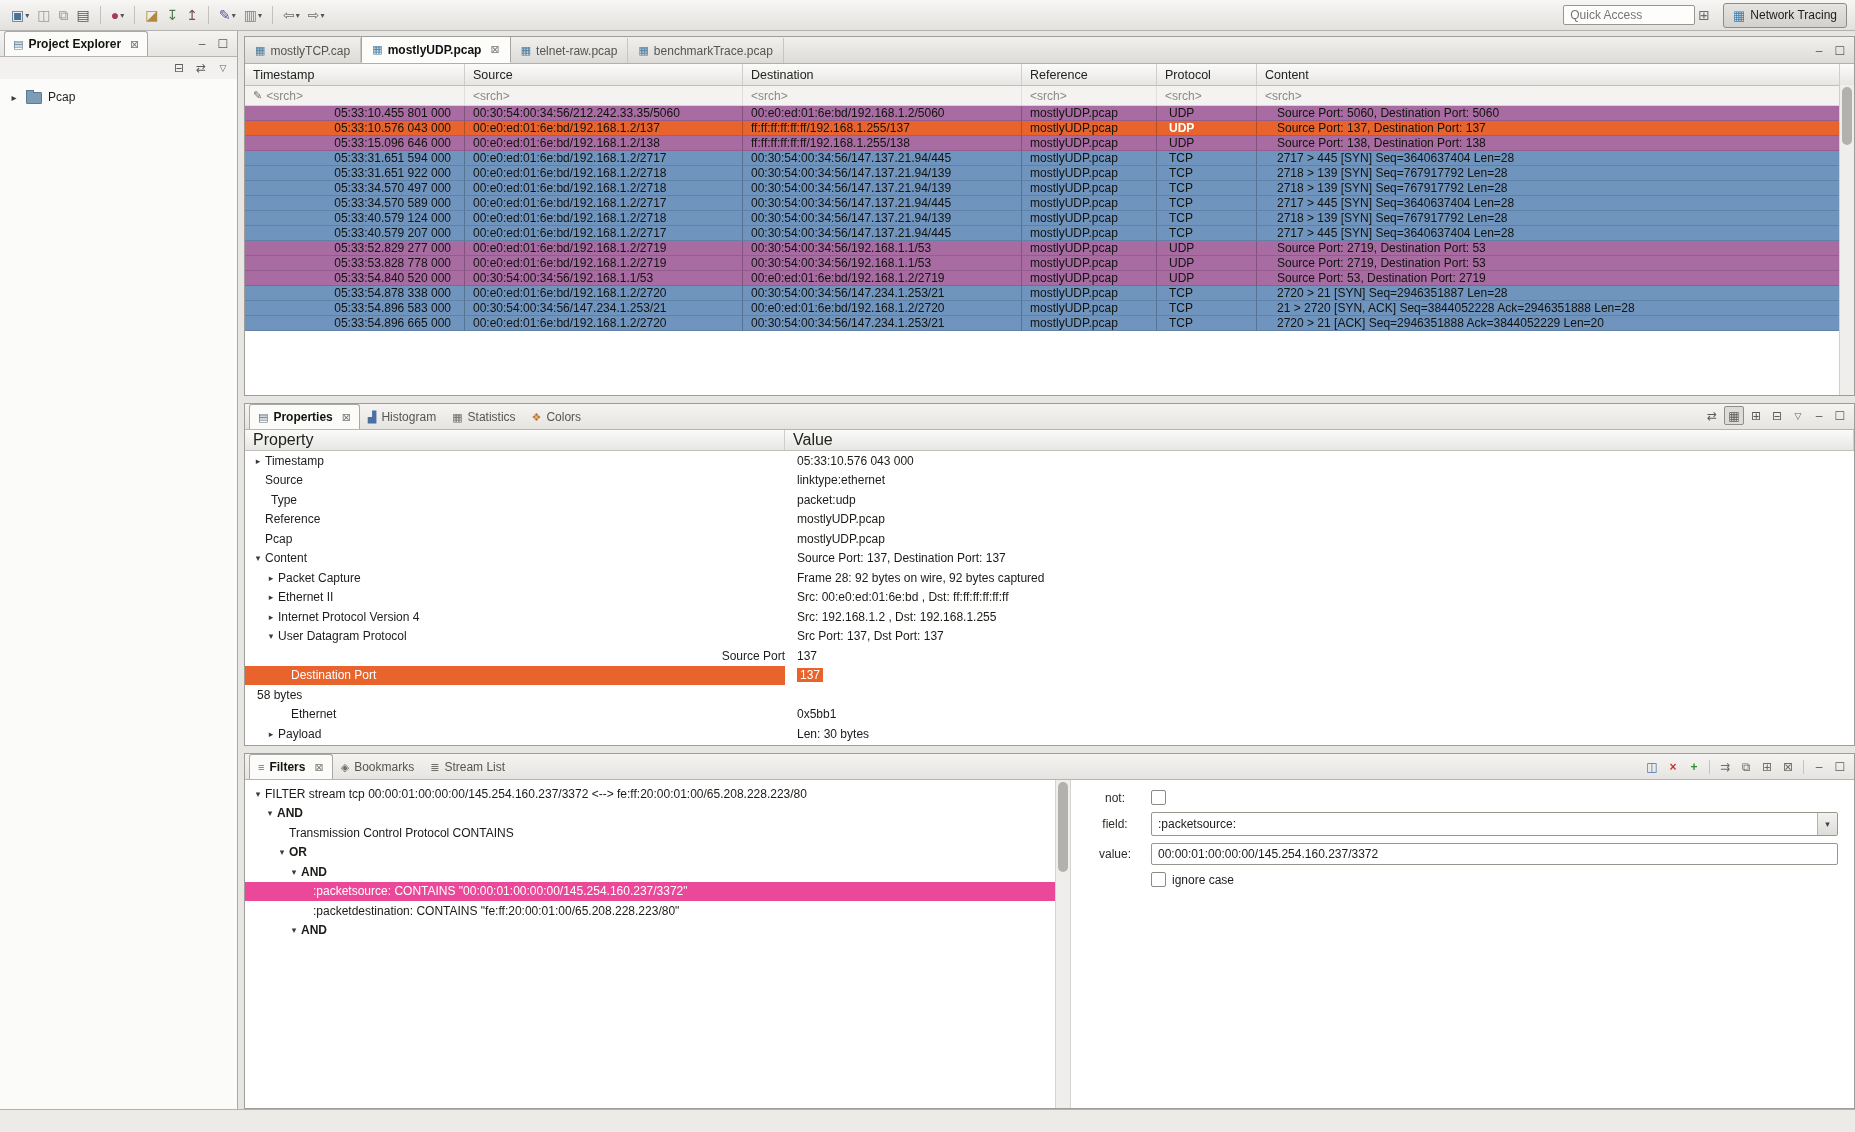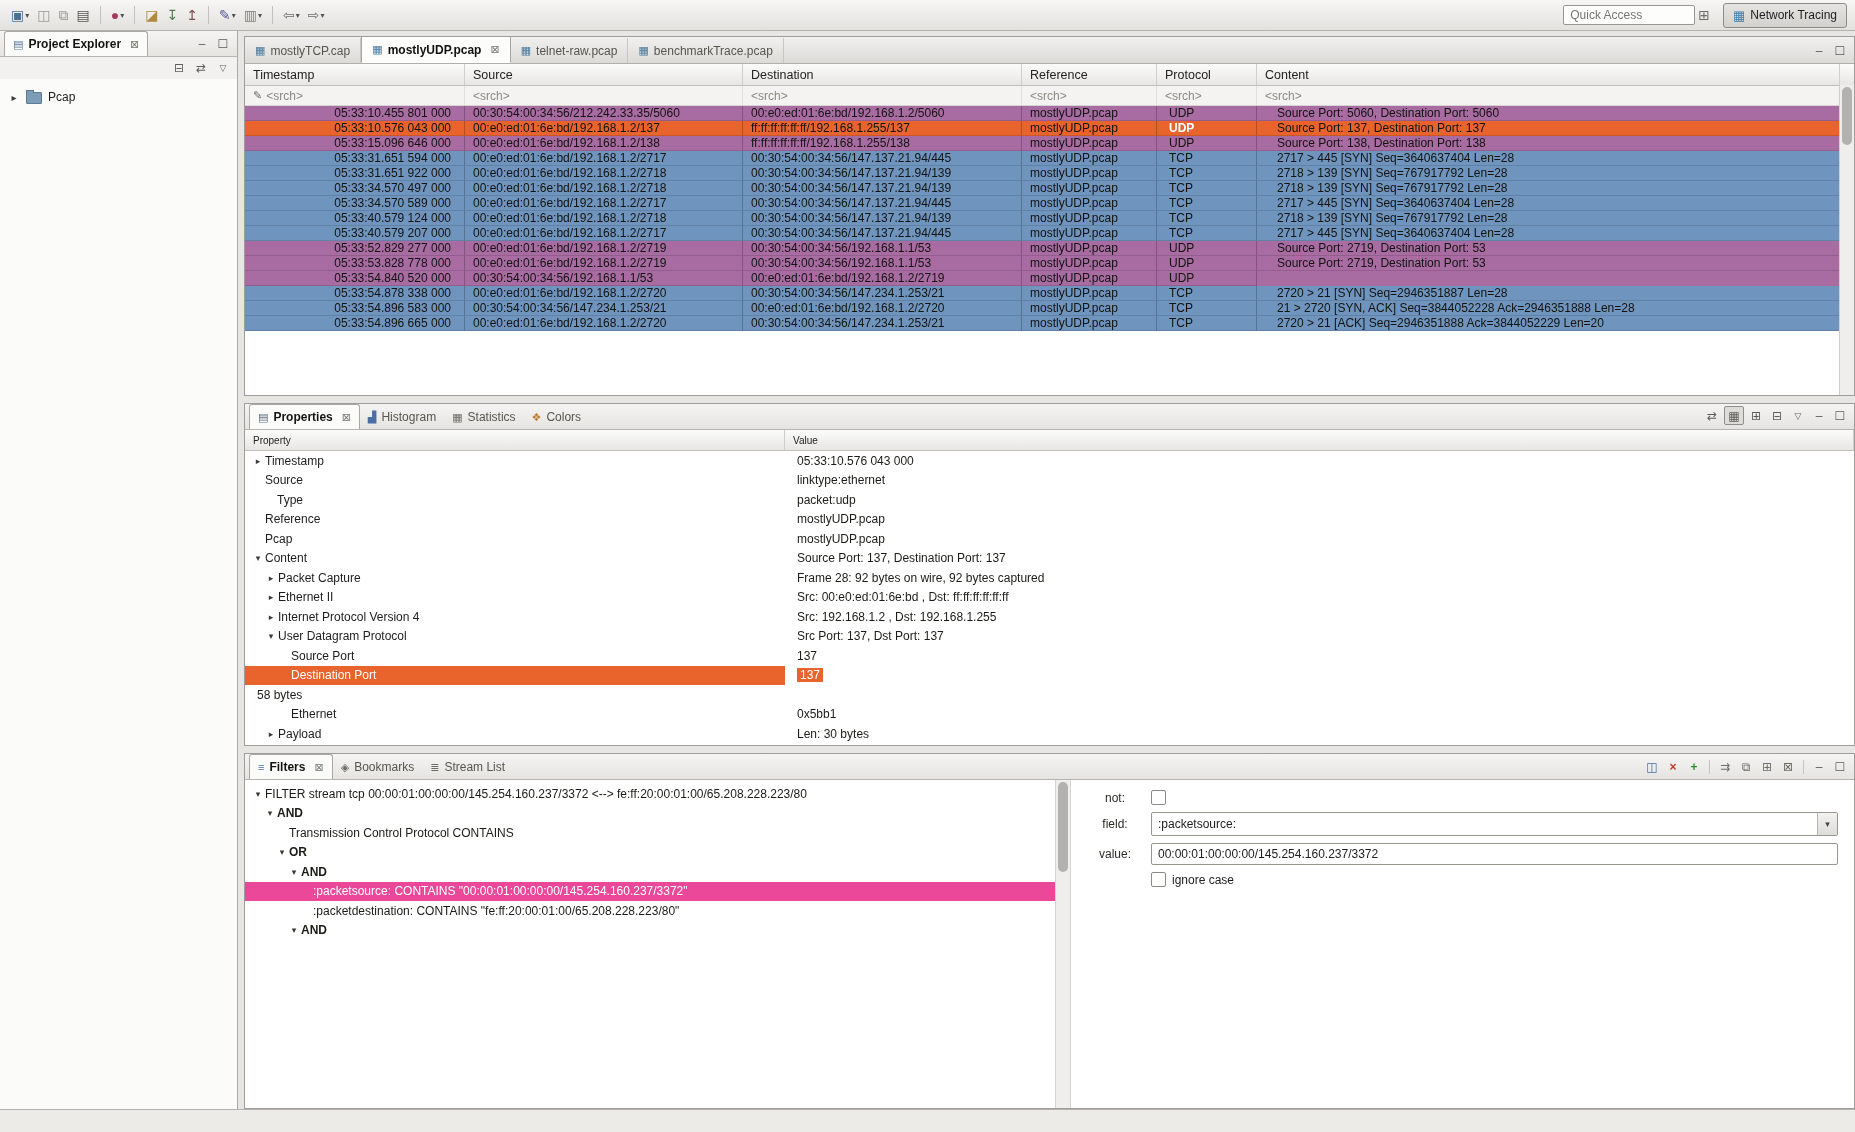--- a/index.html
+++ b/index.html
@@ -68,21 +68,21 @@
     border-right:1px solid rgba(0,0,0,.22);border-bottom:1px solid rgba(0,0,0,.12);color:#131310;}
   .pcell.ts{justify-content:flex-end;padding-right:13px;}
   .pcell.ct{padding-left:20px;}
   .pcell.proto{padding-left:12px;}
   .prow.selected .pcell.proto{color:#fff;font-weight:bold;}
   .vscroll{position:absolute;top:21px;right:0;bottom:0;width:14px;background:#efeeec;border-left:1px solid #d0cfcc;}
   .vthumb{position:absolute;top:2px;left:2px;right:2px;height:58px;background:#b3b1ad;border-radius:6px;}
   
   .khead{display:grid;grid-template-columns:540px minmax(0,1fr);height:20px;background:linear-gradient(#fbfbfa,#e7e6e3);
     border-bottom:1px solid #c0bfbb;flex-shrink:0;}
-  .khead .th{font-size:10px;}
+  .khead .th{font-size:16px;}
   .krows{flex:1;background:#fff;overflow:hidden;}
   .krow{display:grid;grid-template-columns:540px minmax(0,1fr);height:19.5px;align-items:center;}
   .kprop{display:flex;align-items:center;height:100%;overflow:hidden;white-space:nowrap;}
   .krow.sel .kprop{background:#e8642c;color:#fff;}
   .krow.sel .kprop .karrow{color:#fff;}
   .karrow{display:inline-block;width:14px;font-size:9px;color:#3a3a36;text-align:center;flex-shrink:0;}
   .kval{padding-left:12px;white-space:nowrap;overflow:hidden;color:#1b1b17;}
   .chip{background:#e8642c;color:#fff;padding:0 3px;}
   
   .filters-body{flex:1;display:flex;min-height:0;background:#fff;}
@@ -348,20 +348,21 @@
                 <div class="pcell ref">mostlyUDP.pcap</div>
                 <div class="pcell proto">UDP</div>
                 <div class="pcell ct">Source Port: 2719, Destination Port: 53</div>
               </div>
               <div class="prow udp">
                 <div class="pcell ts">05:33:54.840 520 000</div>
                 <div class="pcell src">00:30:54:00:34:56/192.168.1.1/53</div>
                 <div class="pcell dst">00:e0:ed:01:6e:bd/192.168.1.2/2719</div>
                 <div class="pcell ref">mostlyUDP.pcap</div>
                 <div class="pcell proto">UDP</div>
+                <div class="pcell ct">Source Port: 53, Destination Port: 2719</div>
               </div>
               <div class="prow tcp">
                 <div class="pcell ts">05:33:54.878 338 000</div>
                 <div class="pcell src">00:e0:ed:01:6e:bd/192.168.1.2/2720</div>
                 <div class="pcell dst">00:30:54:00:34:56/147.234.1.253/21</div>
                 <div class="pcell ref">mostlyUDP.pcap</div>
                 <div class="pcell proto">TCP</div>
                 <div class="pcell ct">2720 &gt; 21 [SYN] Seq=2946351887 Len=28</div>
               </div>
               <div class="prow tcp">
@@ -431,21 +432,21 @@
               <div class="kval">05:33:10.576 043 000</div>
             </div>
             <div class="krow">
               <div class="kprop" style="padding-left: 6px;">
                 <span class="karrow"></span>
                 <span>Source</span>
               </div>
               <div class="kval">linktype:ethernet</div>
             </div>
             <div class="krow">
-              <div class="kprop" style="padding-left: 18px;">
+              <div class="kprop" style="padding-left: 12px;">
                 <span class="karrow"></span>
                 <span>Type</span>
               </div>
               <div class="kval">packet:udp</div>
             </div>
             <div class="krow">
               <div class="kprop" style="padding-left: 6px;">
                 <span class="karrow"></span>
                 <span>Reference</span>
               </div>
@@ -487,21 +488,21 @@
               <div class="kval">Src: 192.168.1.2 , Dst: 192.168.1.255</div>
             </div>
             <div class="krow">
               <div class="kprop" style="padding-left: 19px;">
                 <span class="karrow">▾</span>
                 <span>User Datagram Protocol</span>
               </div>
               <div class="kval">Src Port: 137, Dst Port: 137</div>
             </div>
             <div class="krow">
-              <div class="kprop" style="padding-left: 32px;">
+              <div class="kprop" style="padding-left: 15px; justify-content: flex-end;">
                 <span class="karrow"></span>
                 <span>Source Port</span>
               </div>
               <div class="kval">137</div>
             </div>
             <div class="krow sel">
               <div class="kprop" style="padding-left: 32px;">
                 <span class="karrow"></span>
                 <span>Destination Port</span>
               </div>

